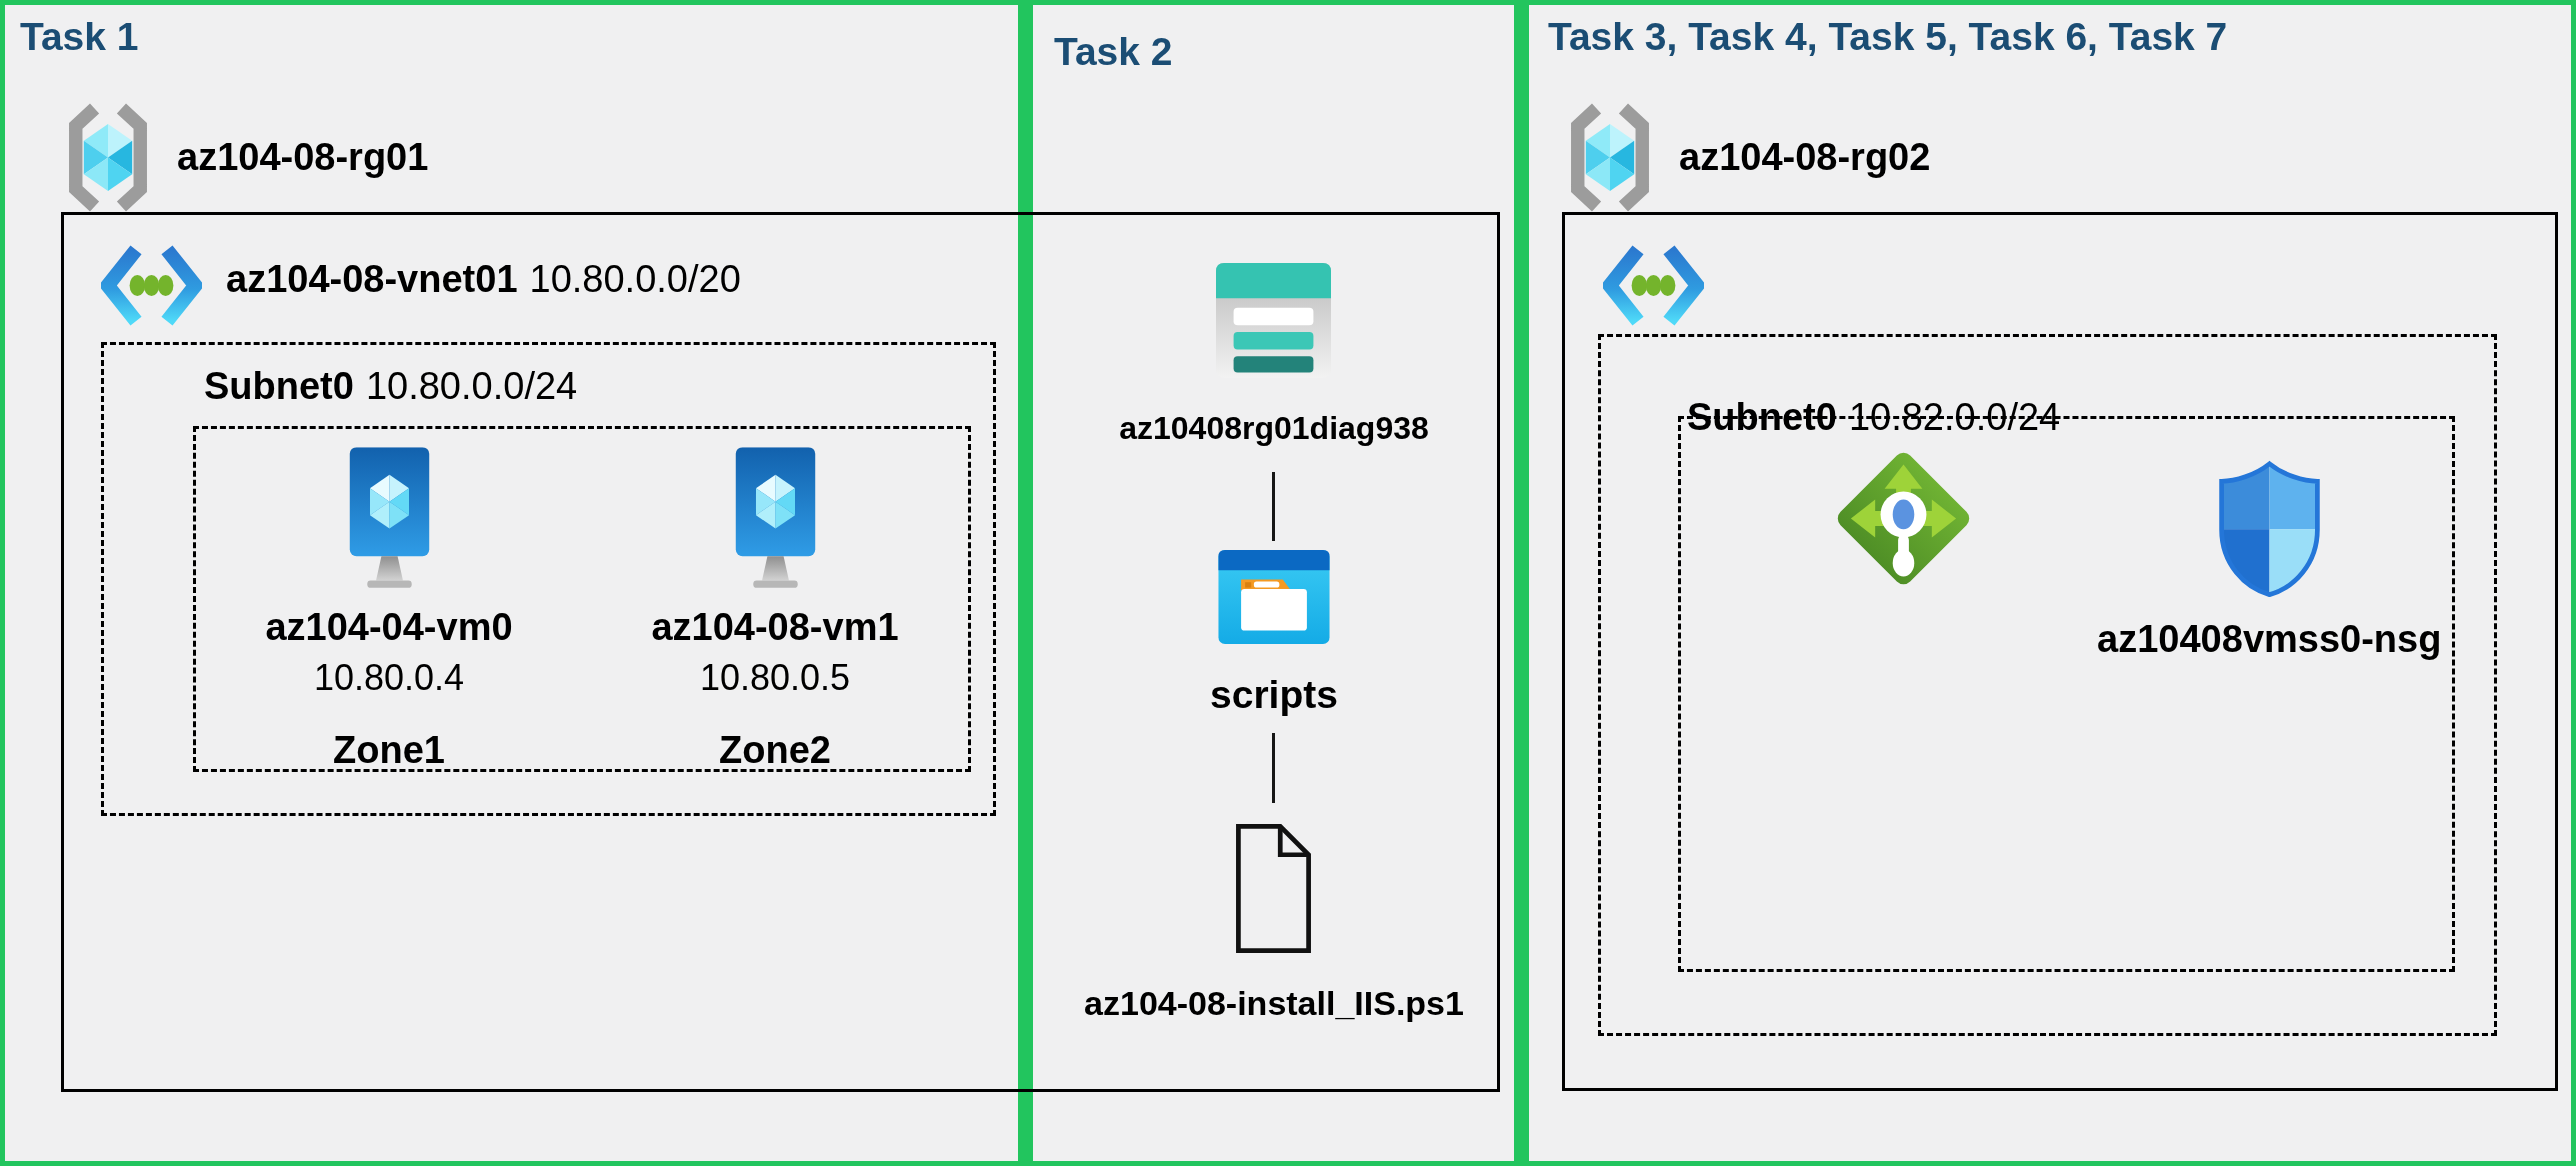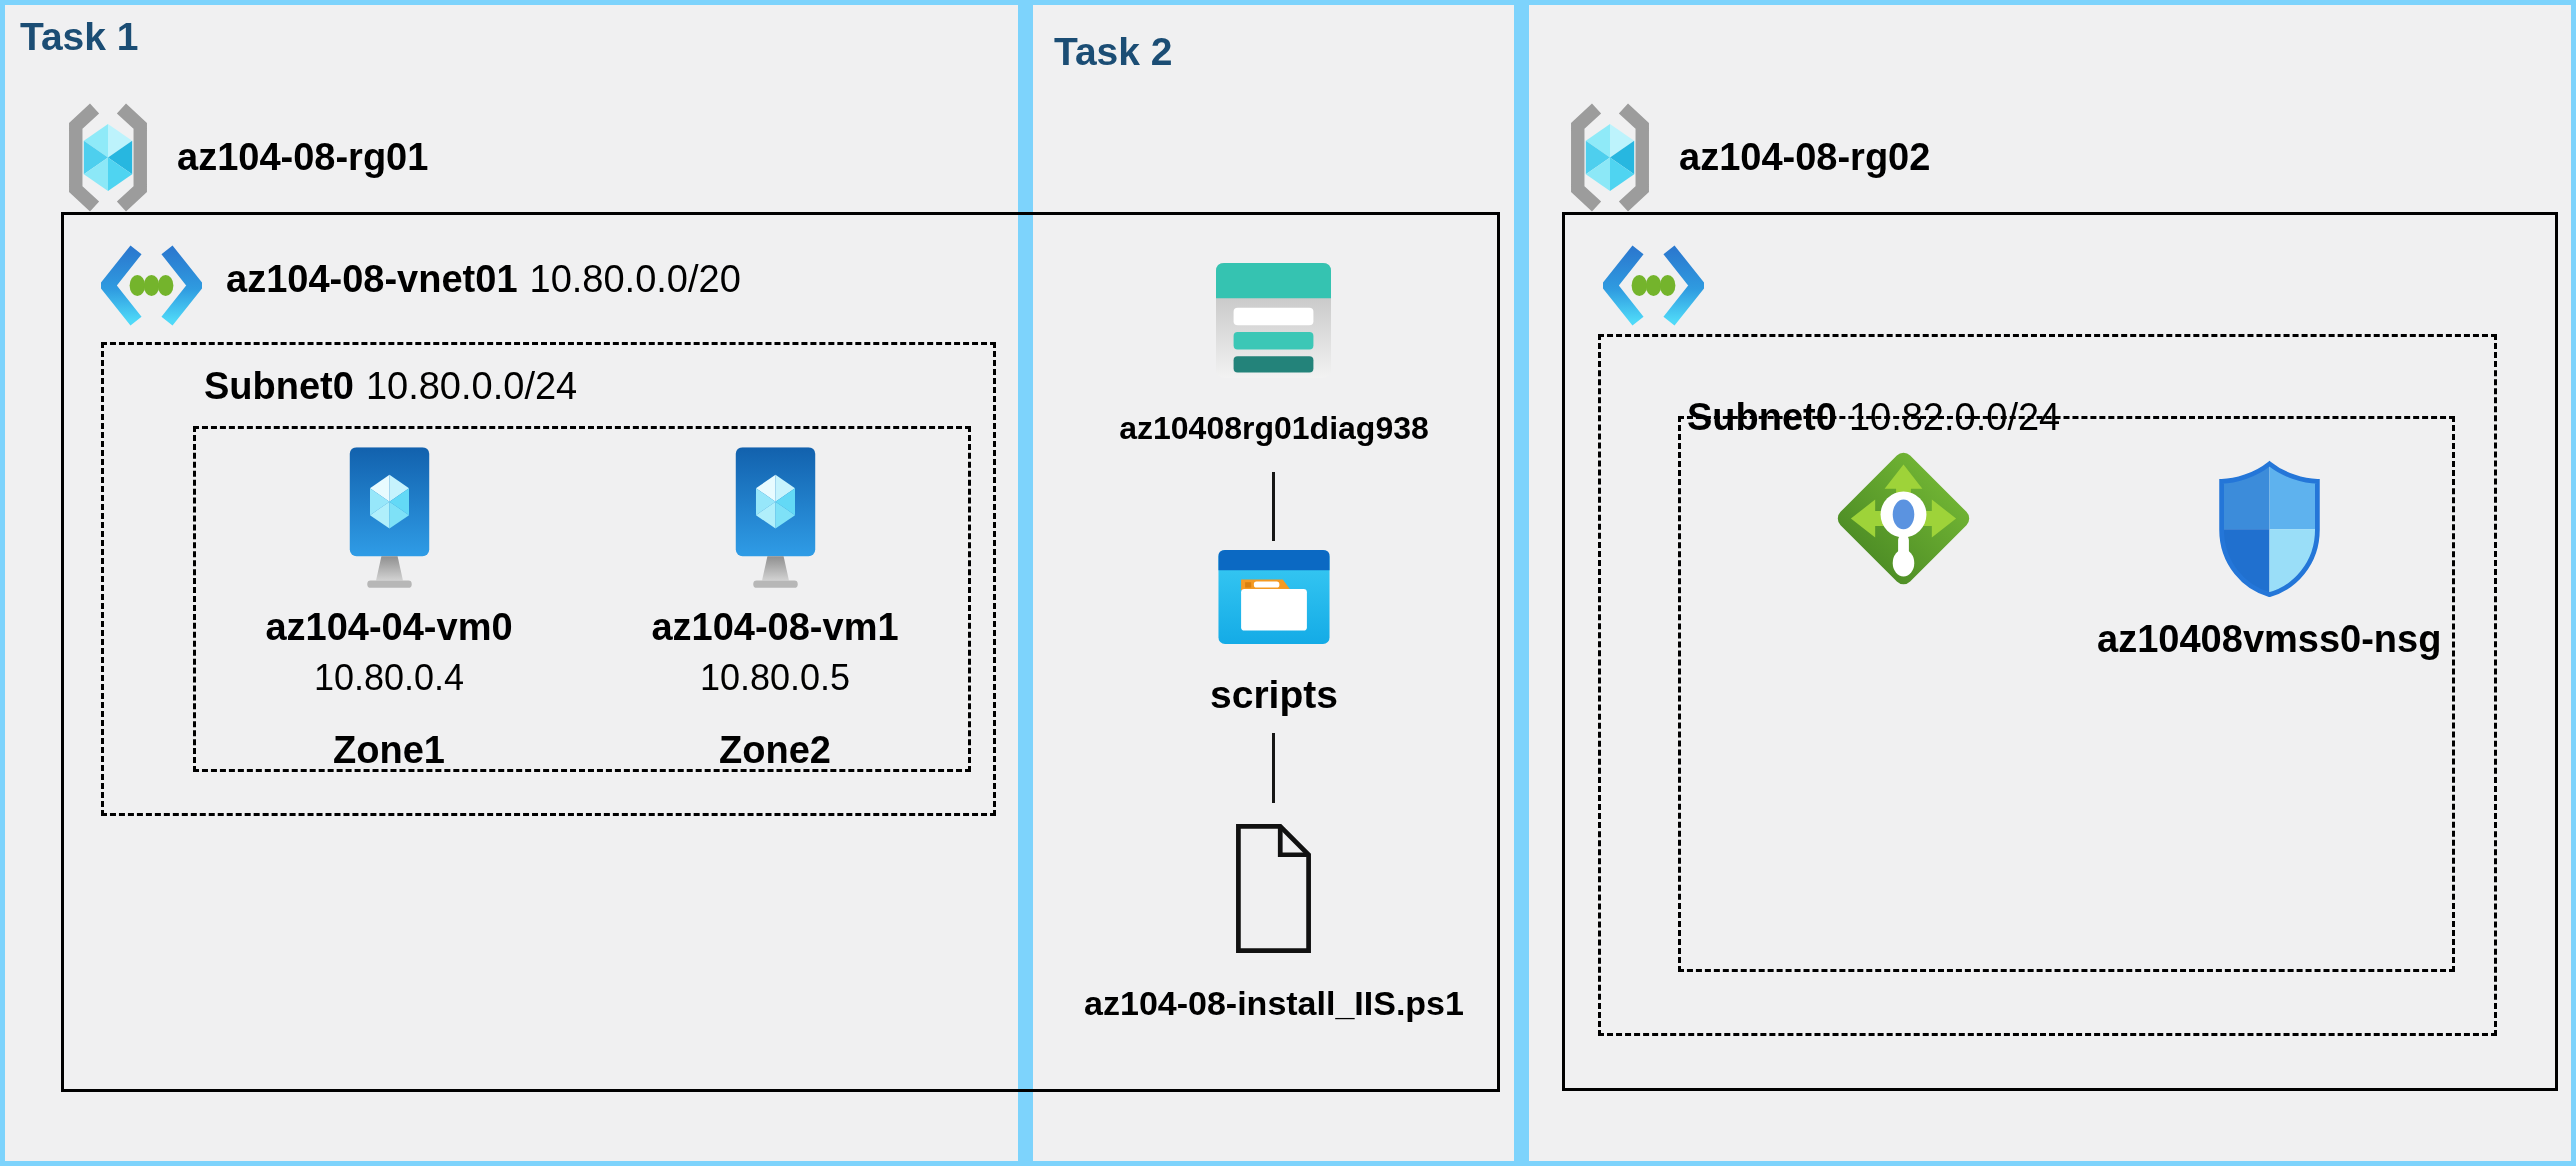--- a/index.html
+++ b/index.html
@@ -1,17 +1,17 @@
 <!DOCTYPE html>
 <html style="font-size:10.8px"><head>
 <meta charset="utf-8">
 <style>
   html,body{margin:0;padding:0;background:#ffffff;}
   .canvas{
-    position:relative;width:2576px;height:1166px;background:#7dd3fc;
+    position:relative;width:2576px;height:1166px;background:#22c55e;
     font-family:"Liberation Sans","DejaVu Sans",sans-serif;color:#000;overflow:hidden;
   }
   .panel{position:absolute;top:5.4px;height:1156px;background:#f0f0f1;z-index:0;}
   .p1{left:5.4px;width:1013px;}
   .p2{left:1033px;width:481px;}
   .p3{left:1529px;width:1042px;}
   .hdr{position:absolute;font-size:39px;font-weight:700;color:#1b4d74;z-index:6;white-space:nowrap;}
   .solidbox{position:absolute;border:3.4px solid #000;z-index:4;}
   .dashbox{position:absolute;border:3.4px dashed #000;z-index:5;box-sizing:border-box;}
   .res-label{position:absolute;font-size:38px;font-weight:700;z-index:6;white-space:nowrap;}
@@ -185,20 +185,21 @@
 </svg>
 
 <div class="canvas">
 
   <div class="panel p1"></div>
   <div class="panel p2"></div>
   <div class="panel p3"></div>
 
   <div class="hdr" style="left:20px;top:15px;">Task 1</div>
   <div class="hdr" style="left:1054px;top:30px;">Task 2</div>
+  <div class="hdr" style="left:1548px;top:15px;">Task 3, Task 4, Task 5, Task 6, Task 7</div>
 
   <div class="solidbox" style="left:61px;top:212px;width:1433px;height:874px;"></div>
 
   <svg class="icon" style="left:65px;top:100px;" width="86" height="115" viewBox="0 0 128 170">
       <use href="#sym-rg"></use>
     </svg>
   <div class="res-label" style="left:177px;top:136px;">az104-08-rg01</div>
 
   <svg class="icon" style="left:101px;top:243px;" width="101" height="85" viewBox="0 0 150 126">
       <use href="#sym-vnet"></use>

